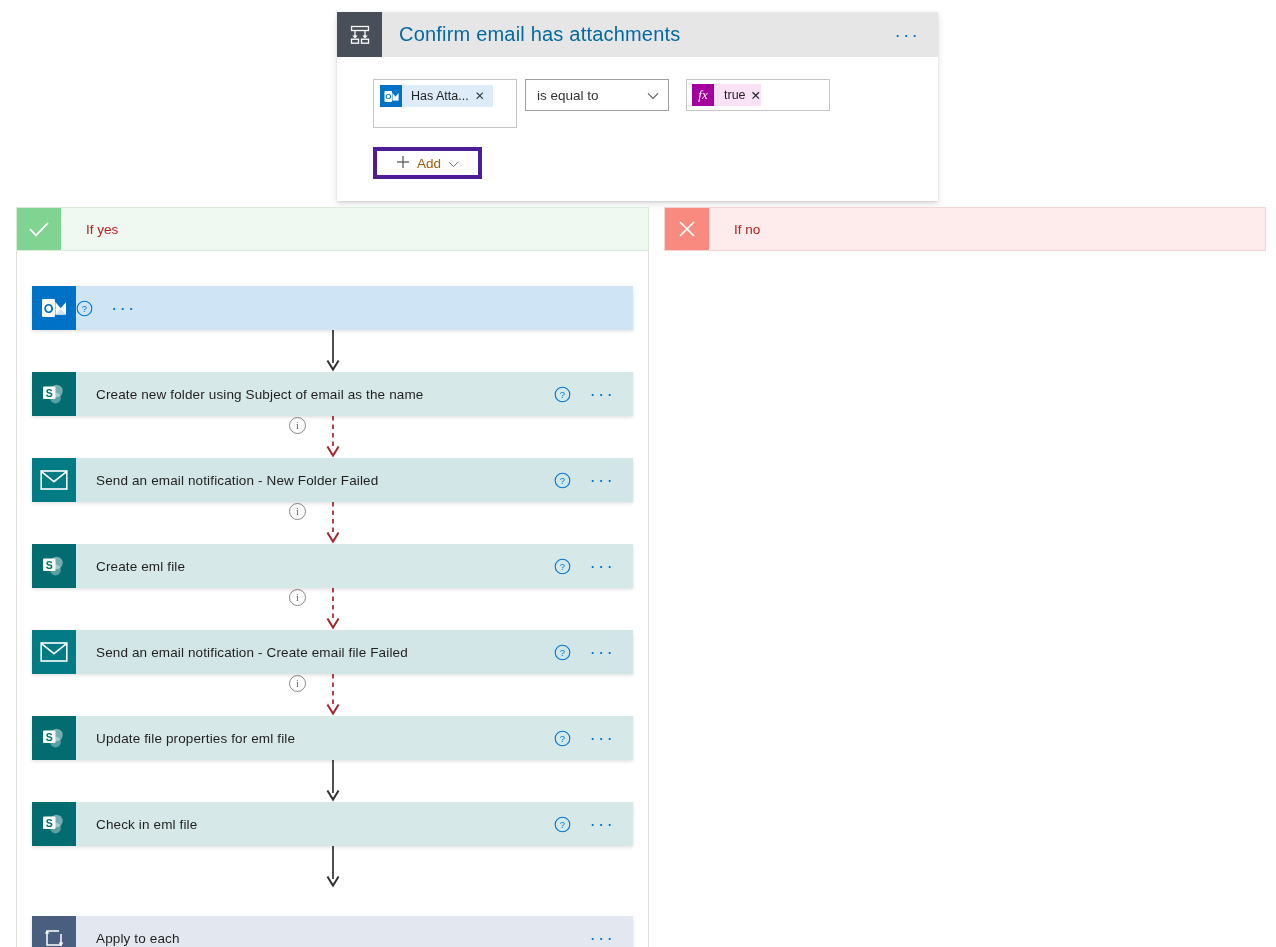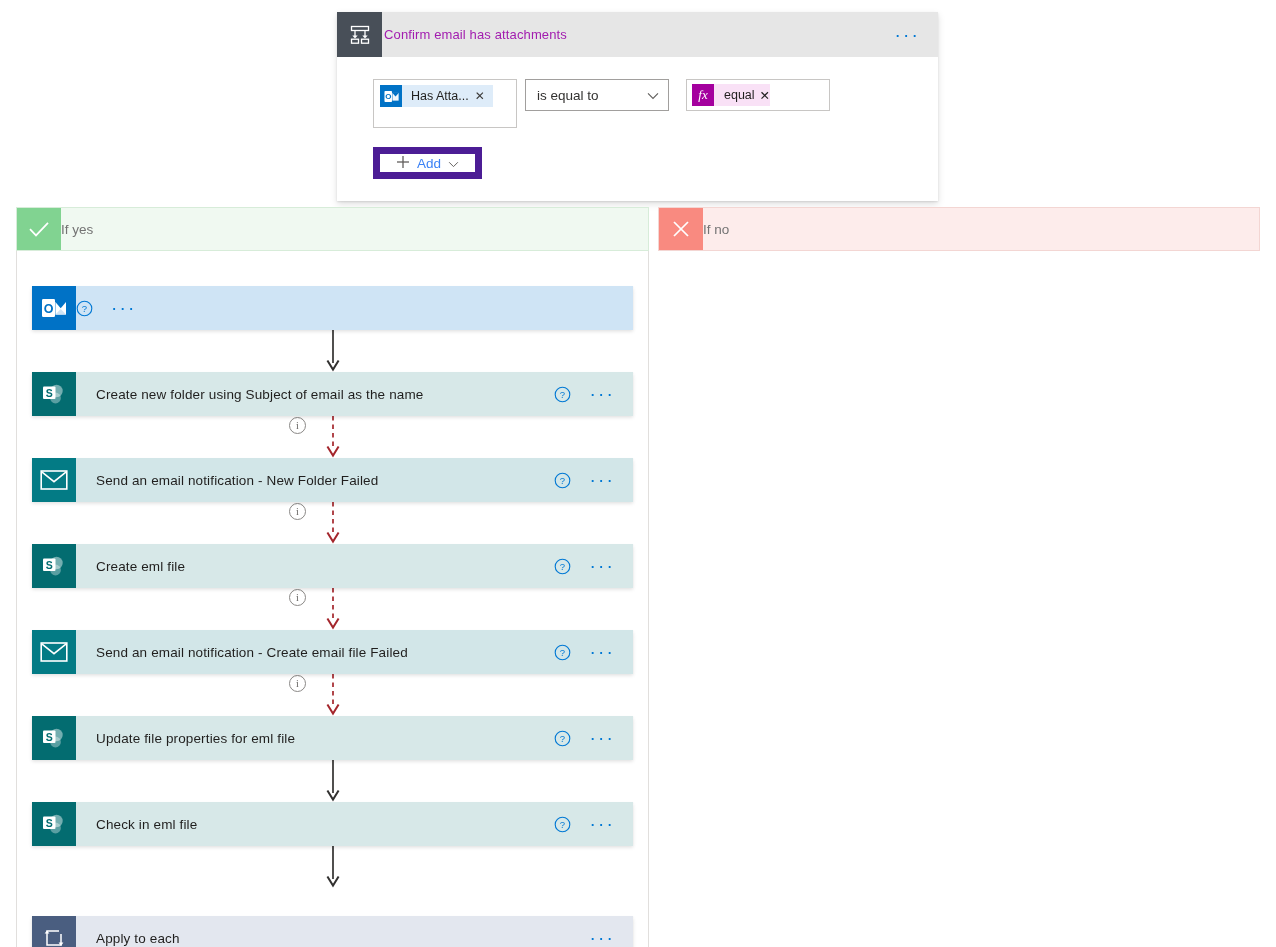--- a/index.html
+++ b/index.html
@@ -38,23 +38,23 @@
     width: 45px;
     height: 45px;
     background: #484f58;
     flex: 0 0 45px;
     display: flex;
     align-items: center;
     justify-content: center;
   }
   .cond-title {
     flex: 1 1 auto;
-    font-size: 13px;
-    color: #a21caf;
-    padding-left: 2px;
+    font-size: 20px;
+    color: #0369a1;
+    padding-left: 17px;
     letter-spacing: 0.01em;
   }
   .ellipsis {
     color: #0078d4;
     font-size: 19px;
     letter-spacing: 2.2px;
     line-height: 10px;
     padding-right: 18px;
     user-select: none;
   }
@@ -144,62 +144,63 @@
     font-size: 13px;
     display: flex;
     align-items: center;
     justify-content: center;
   }
   .token-fx .tok-label { padding: 0 5px 0 10px; }
   .add-btn {
     margin-top: 19px;
     width: 109px;
     height: 32px;
-    border: 7px solid #4c1d95;
+    border: 4px solid #4c1d95;
     background: #ffffff;
     display: flex;
     align-items: center;
     justify-content: center;
     gap: 7px;
     font-size: 13.5px;
-    color: #3b82f6;
+    color: #a16207;
     cursor: pointer;
   }
 
   
   .branch {
     position: absolute;
     top: 207px;
   }
   .branch.yes { left: 16px; width: 633px; height: 740px; border-left: 1px solid #e1dfdd; border-right: 1px solid #e1dfdd; }
   .branch.no  { left: 658px; width: 602px; height: 740px; }
 
   .branch-head {
     display: flex;
     align-items: center;
     height: 44px;
     margin-left: -1px;
     width: 633px;
   }
-  .branch.no .branch-head { width: 602px; margin-left: 0; border: 1px solid #f3d6d3; }
+  .branch.no .branch-head { width: 602px; margin-left: 6px; border: 1px solid #f3d6d3; }
   .branch-head.yes { background: #f0f9f1; border: 1px solid #d7ecd9; }
   .head-ico {
     width: 44px;
     height: 100%;
     flex: 0 0 44px;
     display: flex;
     align-items: center;
     justify-content: center;
   }
   .head-ico.yes { background: #81d391; }
   .head-ico.no  { background: #f98a80; }
   .branch-head.no { background: #fdeceb; }
   .head-label {
     font-size: 13.5px;
-    color: #737373;
+    color: #b91c1c;
+    padding-left: 25px;
   }
 
   
   .action {
     position: absolute;
     left: 32px;
     width: 601px;
     height: 44px;
     display: flex;
     align-items: center;
@@ -297,21 +298,21 @@
           <span>
             <svg width="12" height="8" viewBox="0 0 12 8">
                 <path d="M1 1.4 L6 6.4 L11 1.4" fill="none" stroke="#605e5c" stroke-width="1.1"></path>
               </svg>
           </span>
         </div>
 
         <div class="value-box">
           <span class="token-fx">
             <span class="fx-ico">fx</span>
-            <span class="tok-label">equal</span>
+            <span class="tok-label">true</span>
             <span class="tok-x">✕</span>
           </span>
         </div>
 
       </div>
 
       <div class="add-btn">
         <span>
           <svg width="14" height="14" viewBox="0 0 14 14">
             <line x1="7" y1="1" x2="7" y2="13" stroke="#605e5c" stroke-width="1.3"></line>

